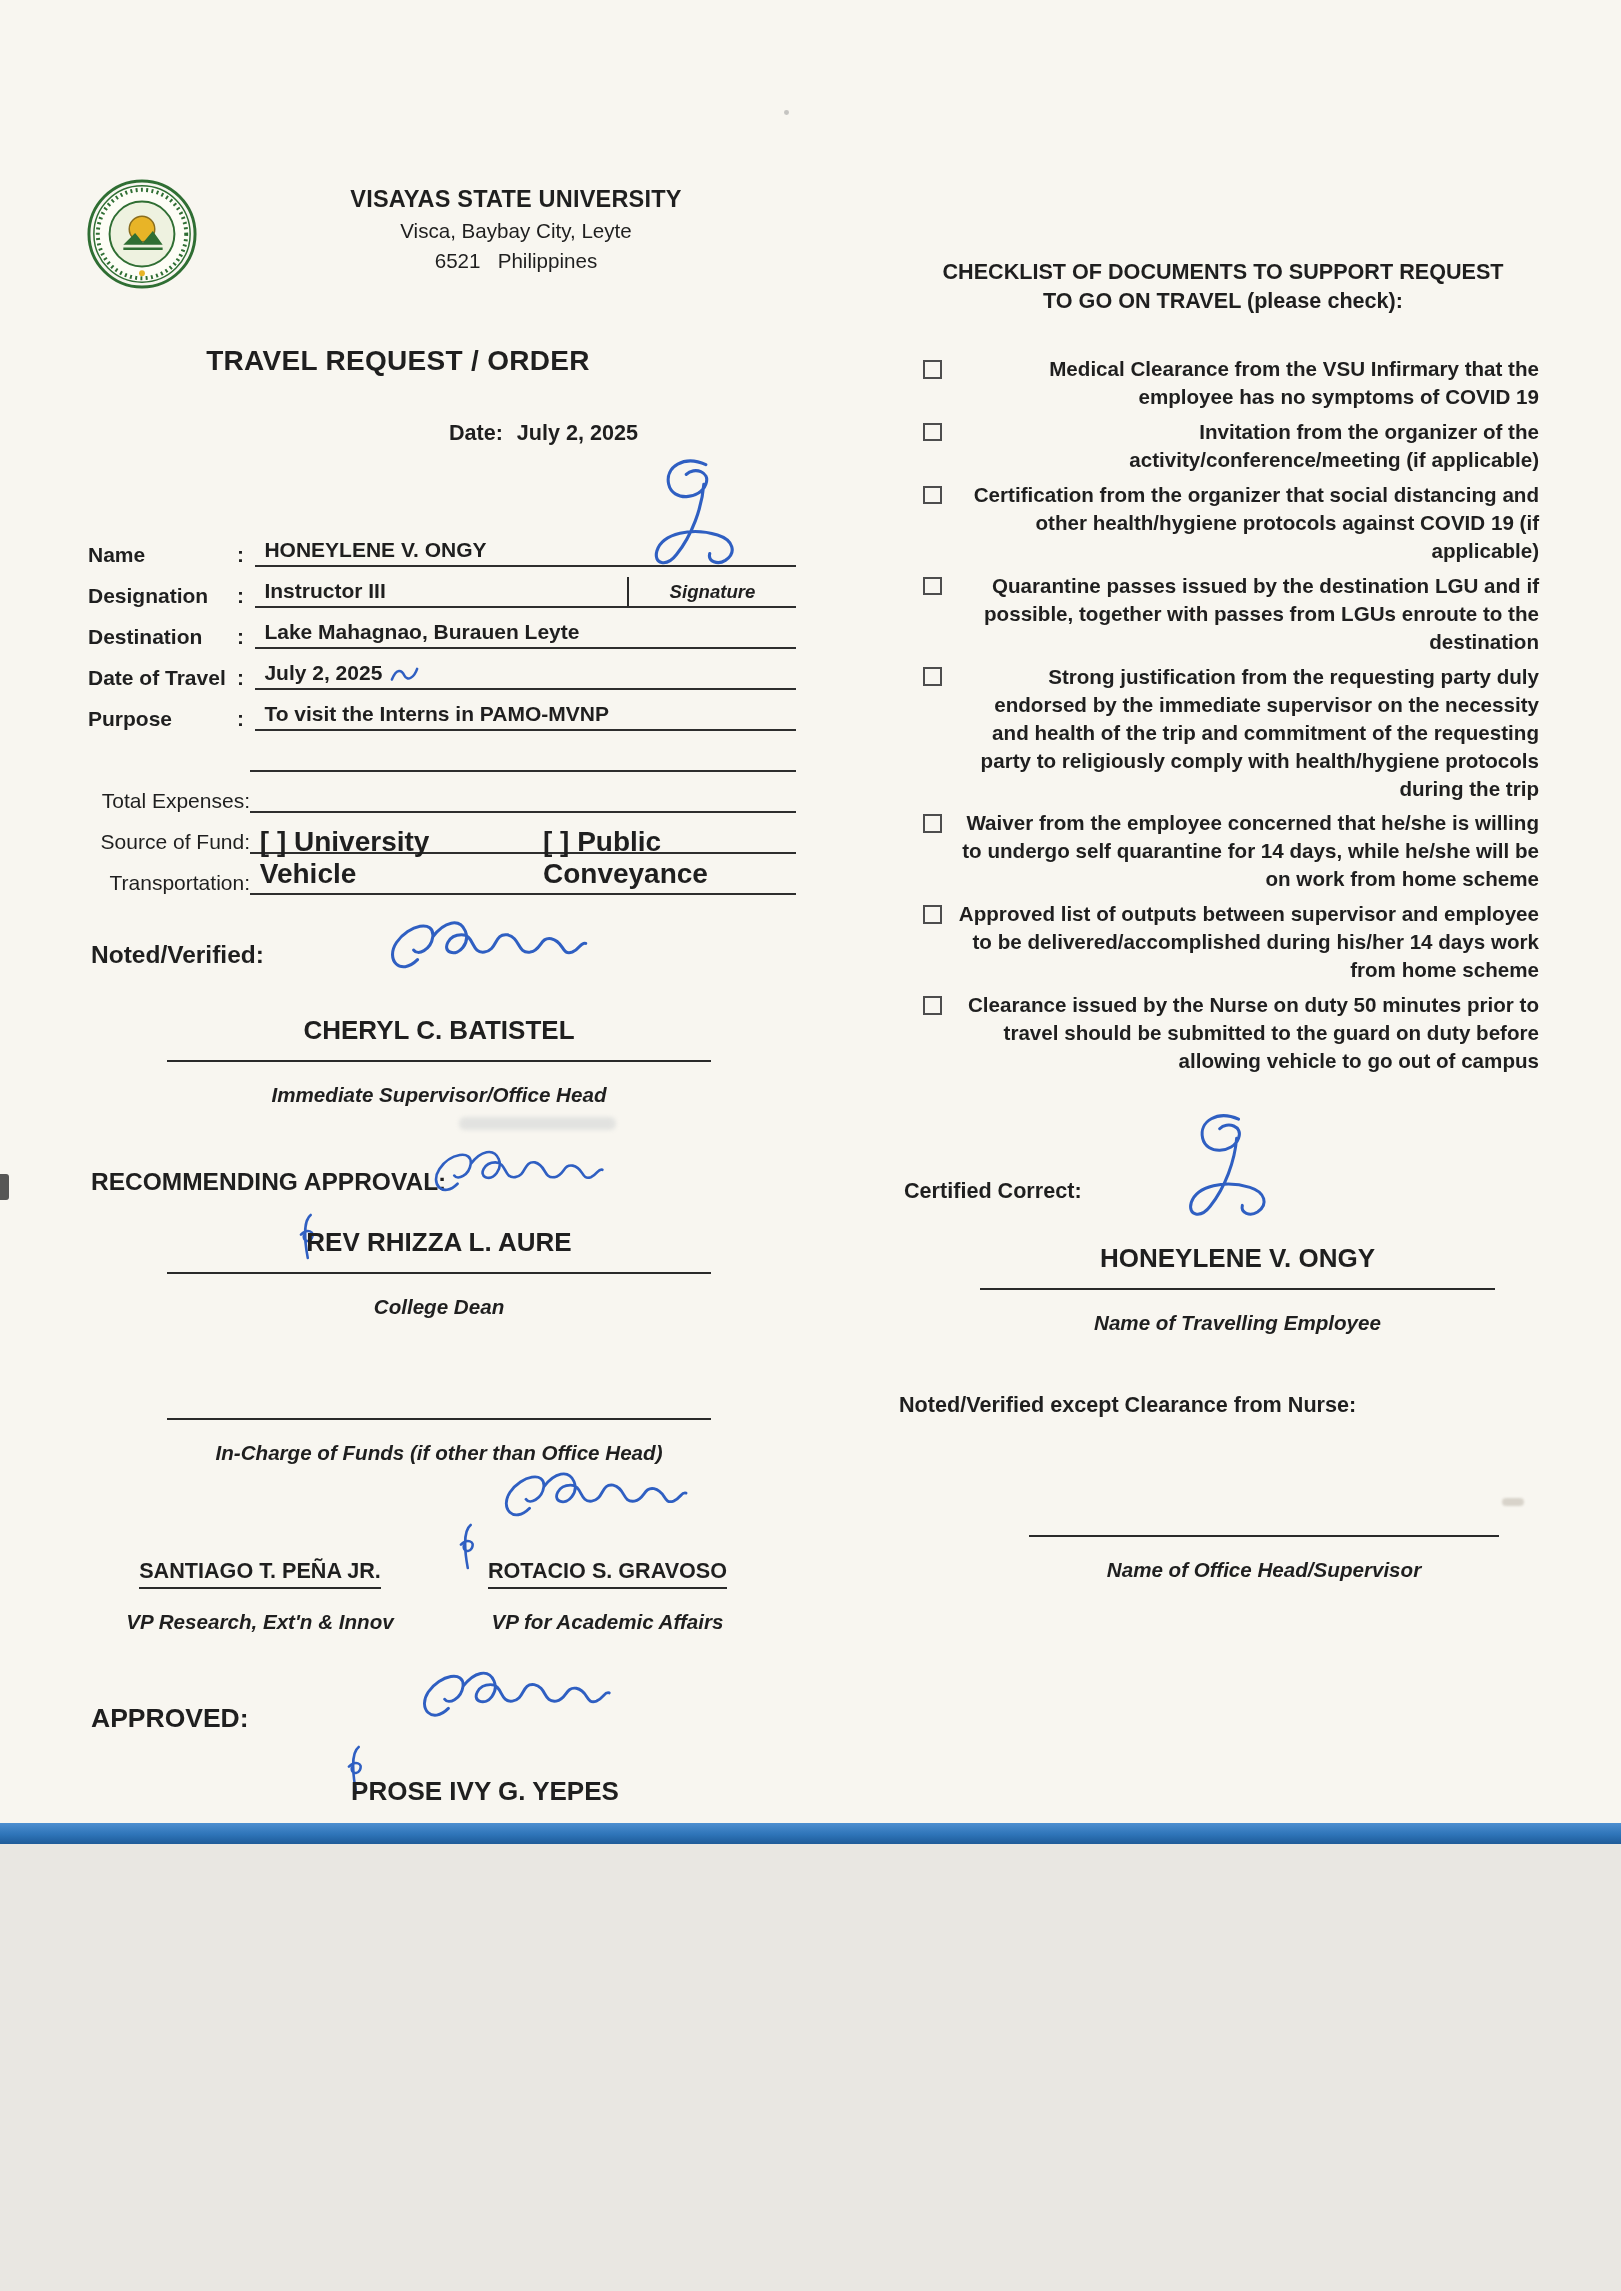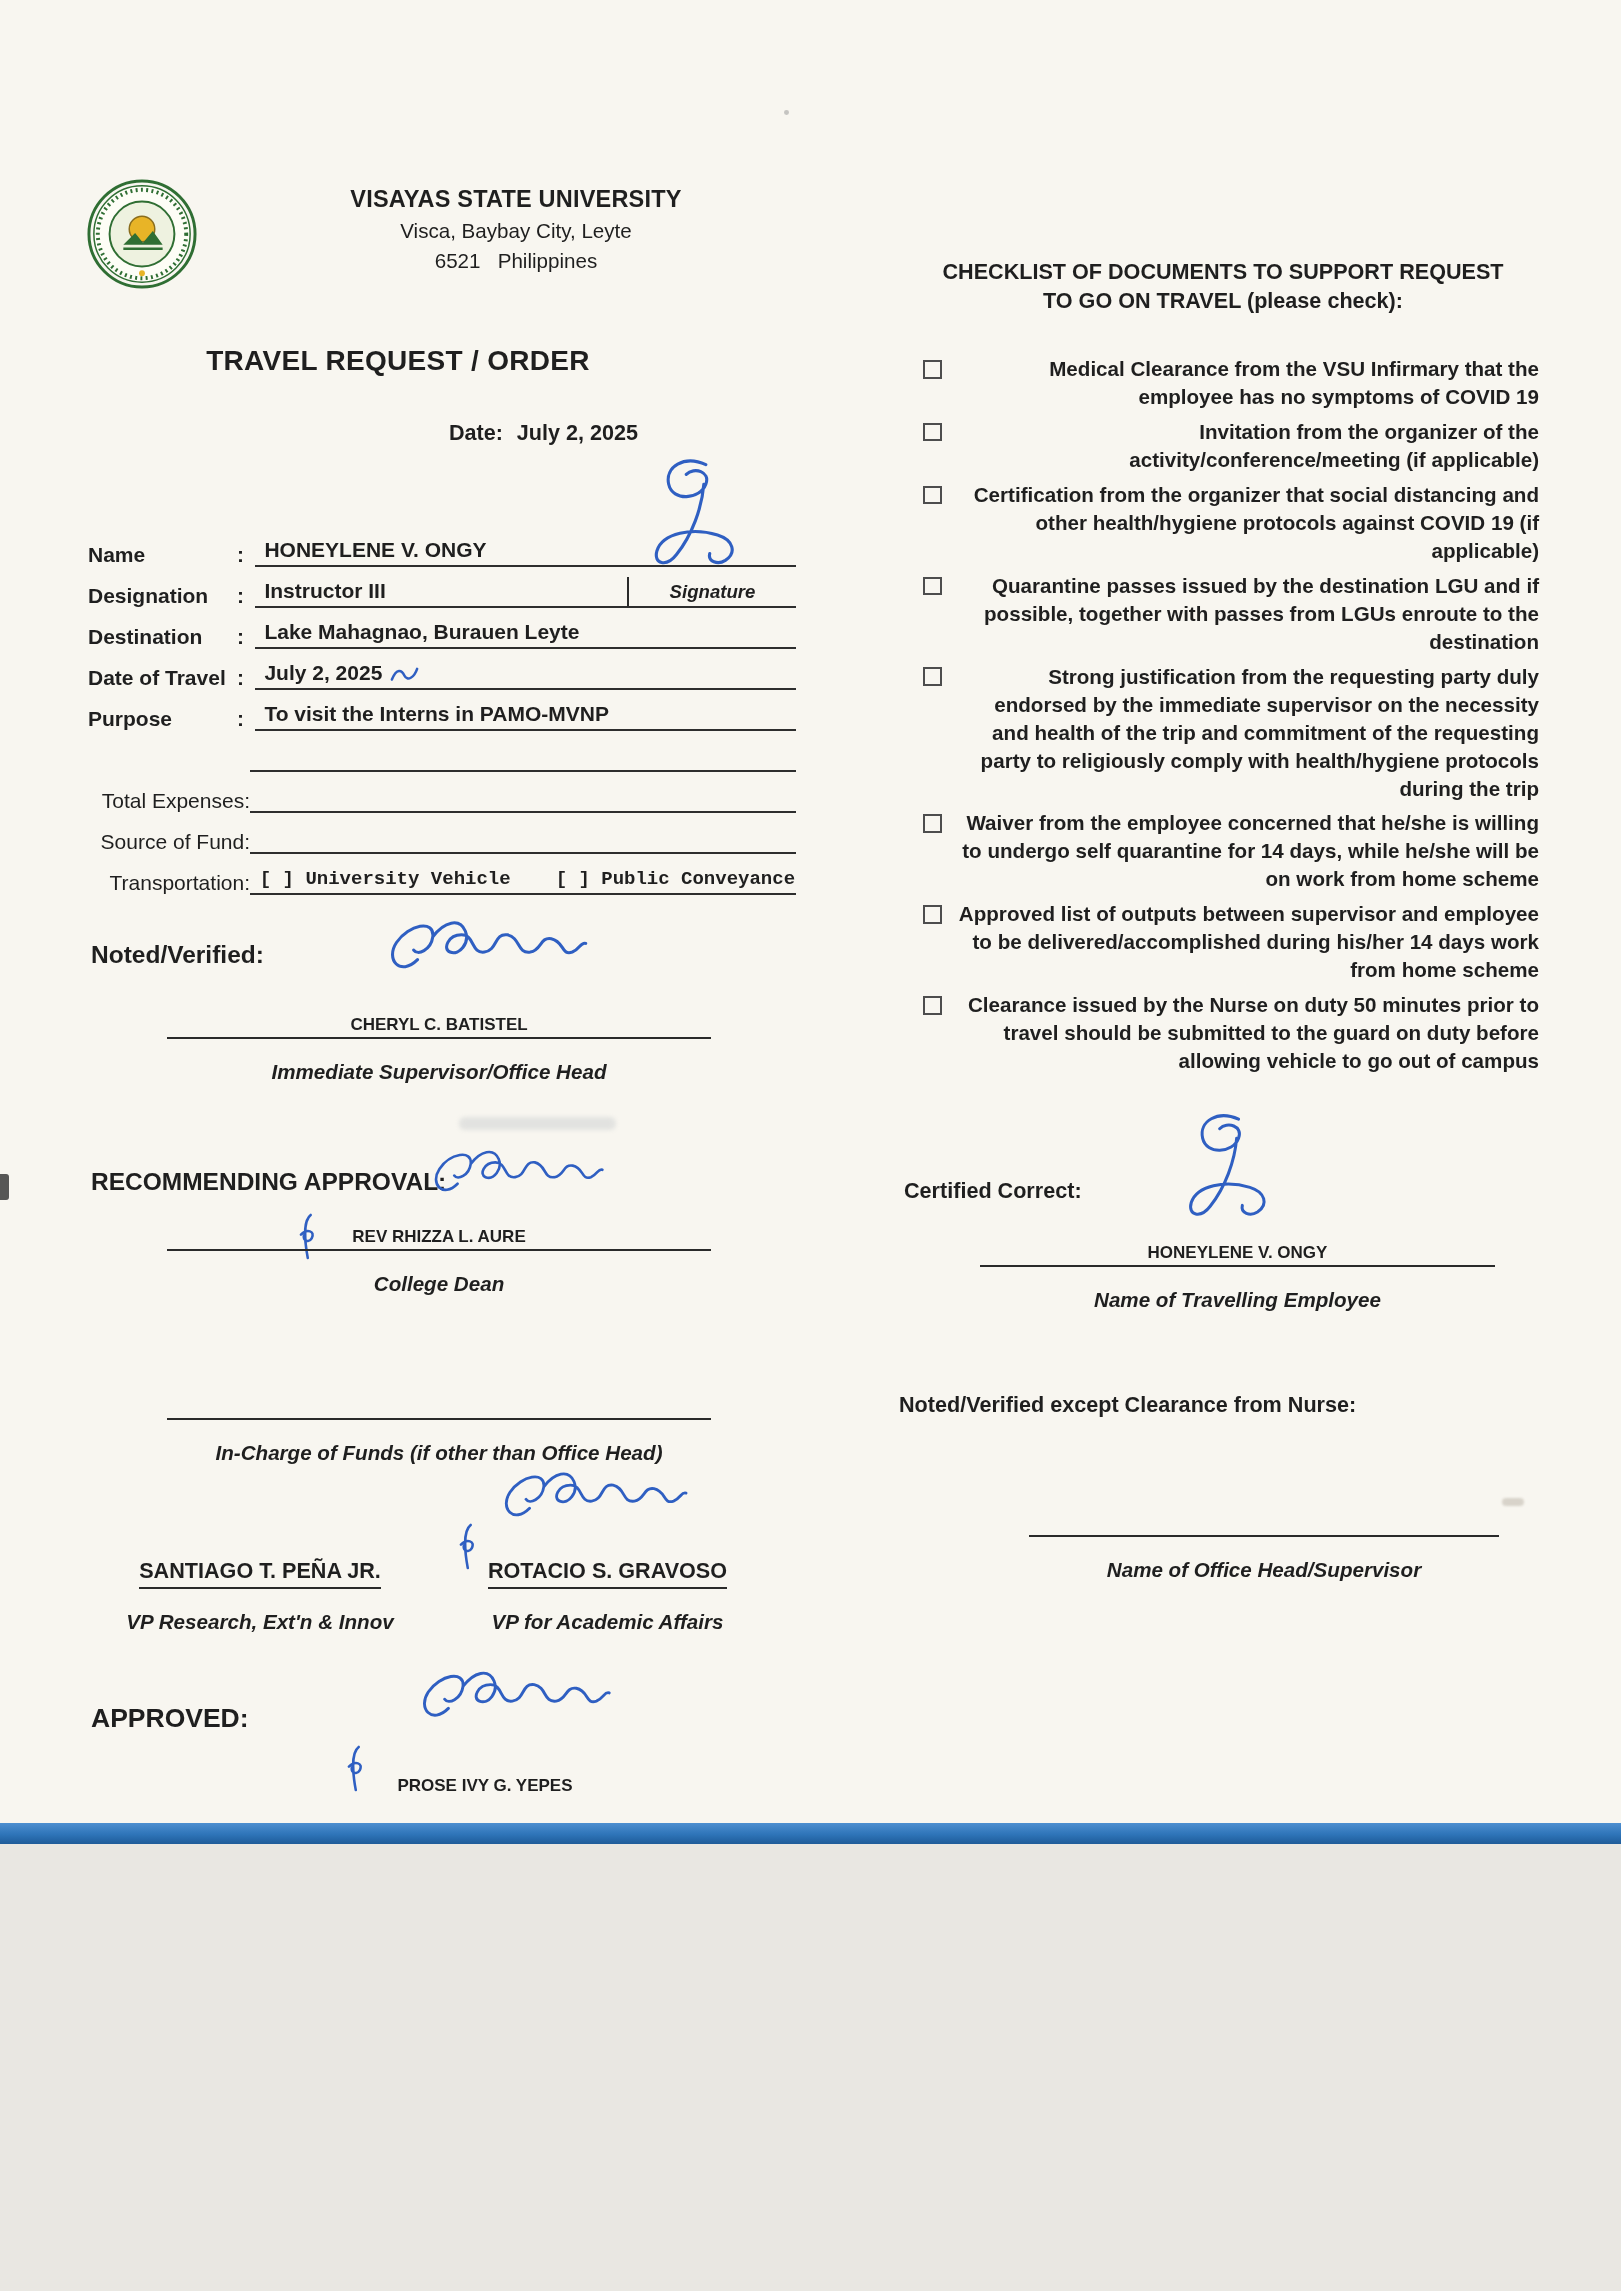--- a/index.html
+++ b/index.html
@@ -27,25 +27,25 @@
   
   .rows{left:88px;top:526px;width:708px;}
   .frow{display:flex;align-items:flex-end;height:41px;font-size:21px;}
   .flabel{width:149px;font-weight:700;white-space:nowrap;}
   .fcolon{width:17.6px;font-weight:700;}
   .flabel2{width:162px;font-weight:400;white-space:nowrap;text-align:right;}
   .fline{flex:1;border-bottom:2px solid #2e2e2e;font-weight:700;padding:0 0 2.9px 9.8px;display:flex;align-items:flex-end;min-width:0;}
   .sigcell{width:167px;height:26.5px;border-bottom:2px solid #2e2e2e;border-left:2px solid #2a2a2a;
            display:flex;align-items:flex-end;justify-content:center;
            font-style:italic;font-weight:700;font-size:18.6px;padding-bottom:2.9px;}
-  .t-opts{display:flex;gap:45px;font-size:19px;font-family:Liberation Mono, monospace;}
+  .t-opts{display:flex;gap:45px;font-size:28px;}
 
   
   .sigblock{text-align:center;}
-  .sigblock .nm{font-size:17px;font-weight:700;padding-bottom:2px;border-bottom:2px solid #2a2a2a;}
+  .sigblock .nm{font-size:26px;font-weight:700;padding-bottom:14px;border-bottom:2px solid #2a2a2a;}
   .sigblock .nm.noline{border-bottom:none;}
   .sigblock .tt{font-size:20.6px;font-weight:700;font-style:italic;margin-top:21px;}
   .sigblock .spacer{height:25.5px;border-bottom:2px solid #2a2a2a;}
   .label-lg{font-size:24.5px;font-weight:700;}
 
   .underline-name{display:inline-block;border-bottom:2px solid #2a2a2a;padding-bottom:2.9px;}
 
   
   .ck-title{left:907px;top:257px;width:632px;text-align:center;font-size:21.6px;font-weight:700;line-height:1.35;}
   .ck-list{left:923px;top:355px;width:616px;}

